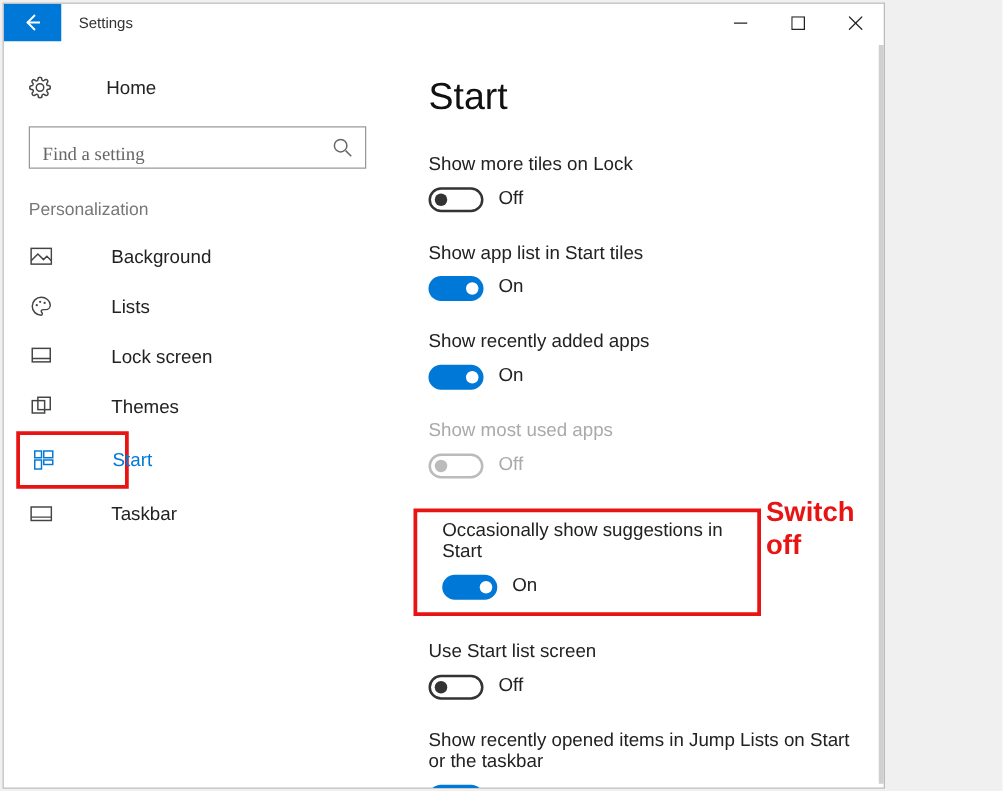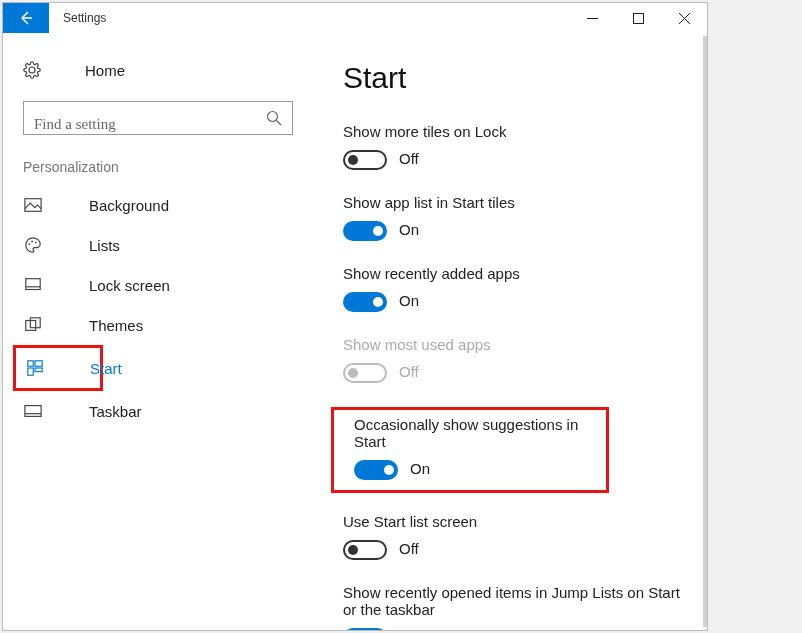--- a/index.html
+++ b/index.html
@@ -255,20 +255,21 @@
           <div class="setting-label">Occasionally show suggestions in Start</div>
           <div class="toggle-row">
             <div class="toggle on">
                 <div class="knob"></div>
               </div>
             <span class="toggle-text">On</span>
           </div>
         </div>
       </div>
 
+      <div class="annotation" style="top:364px; left:300px;">Switch off</div>
 
       <div class="setting">
         <div class="setting-label">Use Start list screen</div>
         <div class="toggle-row">
           <div class="toggle off">
               <div class="knob"></div>
             </div>
           <span class="toggle-text">Off</span>
         </div>
       </div>

